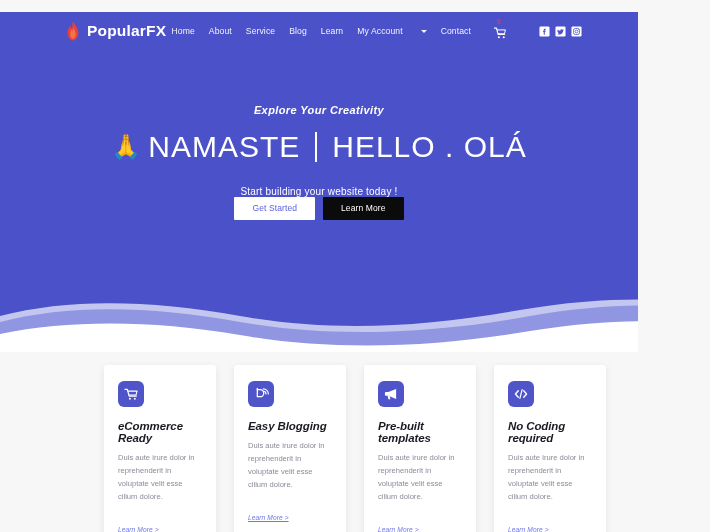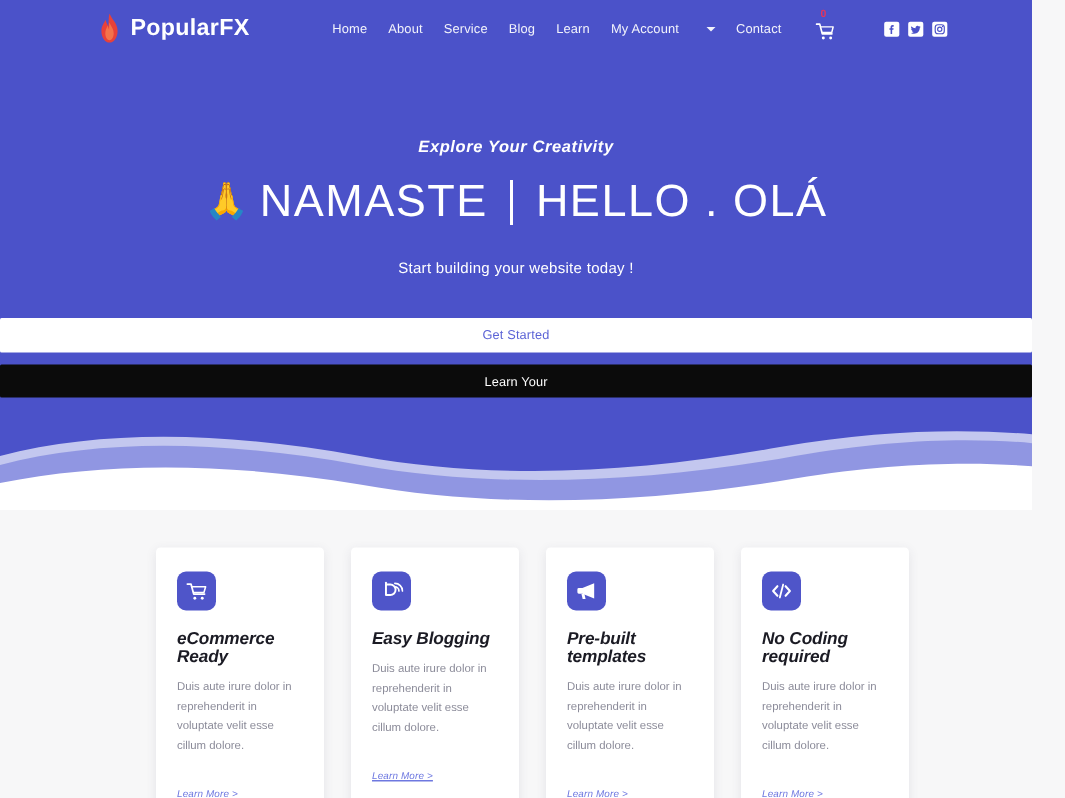--- a/index.html
+++ b/index.html
@@ -6,21 +6,21 @@
   html, body {
     width:710px; height:532px;
     overflow:hidden;
     font-family:"Liberation Sans", sans-serif;
     background:#f7f7f8;
   }
   .page { position:relative; width:710px; height:532px; overflow:hidden; background:#f7f7f8; }
 
   
   .hero {
-    position:absolute; top:0; left:0; width:688px; height:340px;
+    position:absolute; top:12px; left:0; width:638px; height:340px;
     background:#4b52c9; overflow:hidden;
   }
   .waves { position:absolute; left:0; bottom:0; width:710px; height:70px; }
   .waves svg { display:block; width:710px; height:70px; }
 
   
   .navbar {
     position:relative; z-index:5;
     height:38px; display:flex; align-items:center;
     padding:0 56px 0 66px;
@@ -64,21 +64,21 @@
   }
   .namaste-emoji { font-size:24px; line-height:1; }
   .headline .divider {
     display:inline-block; width:2px; height:30px; background:#ffffff;
     margin:0 9px; vertical-align:middle;
   }
   .subline {
     margin-top:22px; color:#ffffff; font-size:10px; letter-spacing:0.2px;
   }
   .cta-row {
-    margin-top:27px; display:flex; justify-content:center; gap:8px;flex-direction:column;
+    display:flex; justify-content:center; gap:8px;
   }
   .btn {
     font-size:8.5px; letter-spacing:0.1px; border:none; cursor:pointer;
     padding:7px 18px; border-radius:1px; line-height:1;
   }
   .btn-light { background:#ffffff; color:#5b63d6; }
   .btn-dark { background:#0b0b0b; color:#ffffff; }
 
   
   .cards {
@@ -178,21 +178,21 @@
         <span class="namaste-emoji">🙏</span>
         <span>NAMASTE</span>
         <span class="divider"></span>
         <span>HELLO . OLÁ</span>
       </div>
 
       <div class="subline">Start building your website today !</div>
 
       <div class="cta-row">
         <button class="btn btn-light">Get Started</button>
-        <button class="btn btn-dark">Learn Your</button>
+        <button class="btn btn-dark">Learn More</button>
       </div>
     </div>
 
     <div class="waves">
       <svg viewBox="0 0 710 70" preserveAspectRatio="none">
         <path d="M0,34 C70,16 150,18 240,34 C330,50 420,46 520,28 C600,14 665,16 710,22 L710,70 L0,70 Z" fill="#c3c7ef"></path>
         <path d="M0,40 C70,22 150,24 240,40 C330,56 430,52 530,34 C610,20 668,22 710,28 L710,70 L0,70 Z" fill="#8d93e0" opacity="0.95"></path>
         <path d="M0,40 C70,26 150,26 240,41 C330,57 430,54 530,37 C610,24 668,26 710,31 L710,70 L0,70 Z" fill="#ffffff" transform="translate(0,12)"></path>
       </svg>
     </div>

